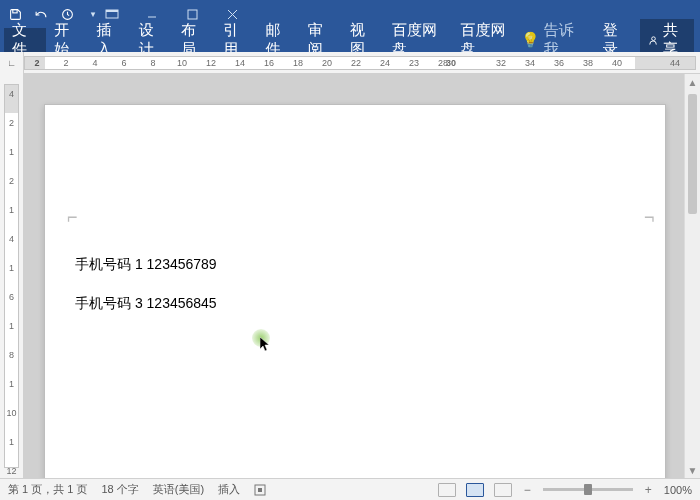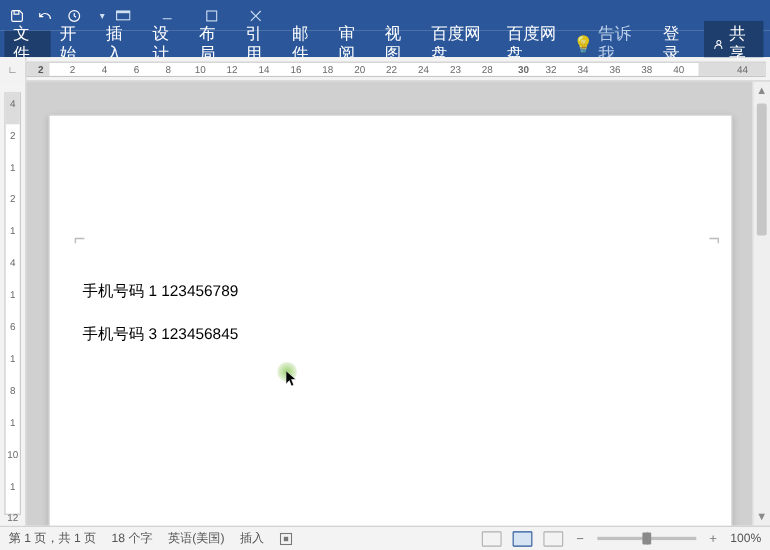--- a/index.html
+++ b/index.html
@@ -159,21 +159,21 @@
       <span class="num" style="left: 157px;">10</span>
       <span class="num" style="left: 186px;">12</span>
       <span class="num" style="left: 215px;">14</span>
       <span class="num" style="left: 244px;">16</span>
       <span class="num" style="left: 273px;">18</span>
       <span class="num" style="left: 302px;">20</span>
       <span class="num" style="left: 331px;">22</span>
       <span class="num" style="left: 360px;">24</span>
       <span class="num" style="left: 389px;">23</span>
       <span class="num" style="left: 418px;">28</span>
-      <span class="num" style="left: 451px; font-weight: bold;">30</span>
+      <span class="num" style="left: 426px; font-weight: bold;">30</span>
       <span class="num" style="left: 476px;">32</span>
       <span class="num" style="left: 505px;">34</span>
       <span class="num" style="left: 534px;">36</span>
       <span class="num" style="left: 563px;">38</span>
       <span class="num" style="left: 592px;">40</span>
       <span class="num" style="left: 621px; margin-top: 48px;">42</span>
       <span class="num" style="left: 650px;">44</span>
     </div>
 </div>
 

